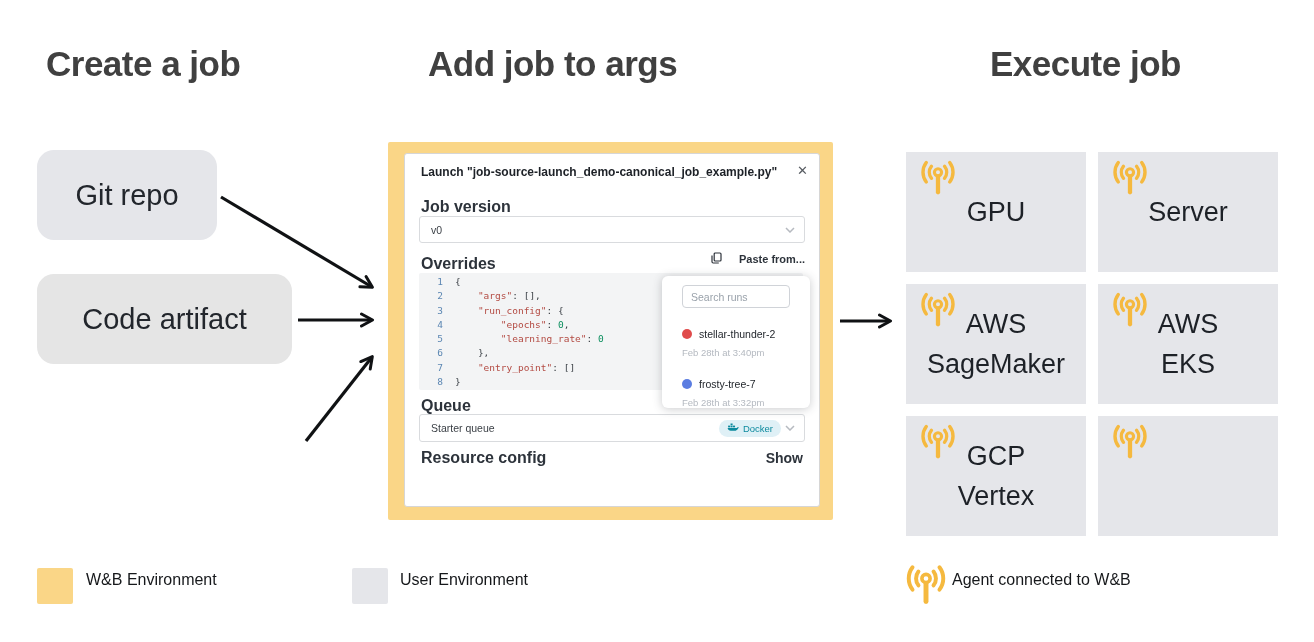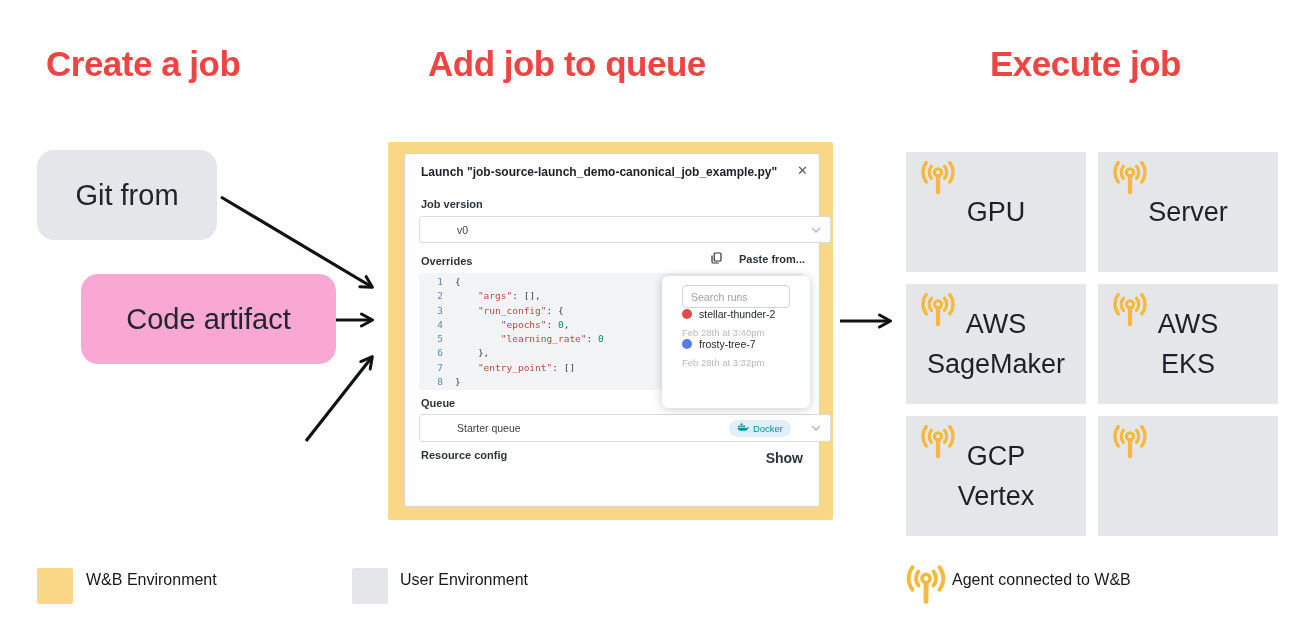--- a/index.html
+++ b/index.html
@@ -2,65 +2,65 @@
 <html><head>
 <meta charset="utf-8">
 <style>
   html,body{margin:0;padding:0;background:#ffffff;}
   .stage{
     position:relative;width:1314px;height:642px;overflow:hidden;
     font-family:"Liberation Sans",sans-serif;background:#fff;
   }
   .heading{
     position:absolute;top:44px;margin:0;font-size:35px;font-weight:bold;
-    color:#ef4444;letter-spacing:-0.5px;white-space:nowrap;
+    color:#404040;letter-spacing:-0.5px;white-space:nowrap;
   }
   
   .src-box{
     position:absolute;border-radius:17px;display:flex;align-items:center;justify-content:center;
     font-size:29px;color:#22262c;
   }
   .src-gray{background:#e5e6ea;}
-  .src-yellow{background:#f9a8d4;margin-left:44px;}
+  .src-yellow{background:#e5e5e5;}
   
   .arrows{position:absolute;left:0;top:0;width:1314px;height:642px;pointer-events:none;}
   
   .modal-frame{position:absolute;left:388px;top:142px;width:445px;height:378px;background:#fad687;border-radius:2px;}
   .modal{position:absolute;left:404px;top:153px;width:414px;height:352px;background:#fff;border:1px solid #d6d6d6;border-radius:3px;text-decoration:underline;}
   .m-title{position:absolute;left:16px;top:11px;width:366px;font-size:12px;font-weight:bold;color:#1d2127;white-space:nowrap;overflow:hidden;}
   .m-close{position:absolute;right:11px;top:9px;font-size:13px;color:#565b61;cursor:pointer;line-height:16px;}
-  .m-label{position:absolute;font-size:11px;font-weight:bold;color:#2d333b;}
-  .m-select{position:absolute;left:14px;width:384px;background:#fff;border:1px solid #d9dbde;border-radius:3px;display:flex;align-items:center;font-size:10.5px;color:#3a3f45;padding-left:26px;}
+  .m-label{position:absolute;font-size:16px;font-weight:bold;color:#2d333b;}
+  .m-select{position:absolute;left:14px;width:384px;background:#fff;border:1px solid #d9dbde;border-radius:3px;display:flex;align-items:center;font-size:10.5px;color:#3a3f45;}
   .m-select .sel-text{padding-left:11px;flex:1;}
   .chev{margin-right:9px;display:flex;align-items:center;}
   .paste-btn{position:absolute;right:14px;top:98px;display:flex;align-items:center;gap:17px;font-size:11px;font-weight:bold;color:#2d333b;cursor:pointer;}
   .show-btn{position:absolute;right:16px;top:296px;font-size:14px;font-weight:bold;color:#2d333b;cursor:pointer;}
   
   .code{position:absolute;left:14px;top:119px;width:384px;height:117px;background:#f3f4f5;border-radius:2px;
     font-family:"DejaVu Sans Mono",monospace;font-size:9.5px;line-height:14.3px;padding-top:2px;box-sizing:border-box;}
   .code-line{display:flex;}
   .ln{width:24px;text-align:right;color:#5c87b3;flex:0 0 24px;margin-right:12px;}
   .code-text{white-space:pre;color:#3a3f45;}
   .code-text .k{color:#b34a42;}
   .code-text .num{color:#0c8f5f;}
   
   .popup{position:absolute;left:662px;top:276px;width:148px;height:132px;background:#fff;border-radius:6px;
     box-shadow:0 1px 10px rgba(60,64,72,.28);z-index:6;box-sizing:border-box;padding:9px 20px;}
   .search-input{width:100%;height:23px;border:1px solid #d0d3d8;border-radius:4px;box-sizing:border-box;
     font-family:"Liberation Sans",sans-serif;font-size:10.5px;color:#3a3f45;padding:0 8px;outline:none;}
   .search-input::placeholder{color:#9aa2ab;}
-  .run-item{margin-top:0;}
+  .run-item{margin-top:20px;}
   .run-name{display:flex;align-items:center;gap:7px;font-size:10.5px;color:#24282e;cursor:pointer;}
   .dot{width:10px;height:10px;border-radius:50%;flex:0 0 10px;}
   .dot-red{background:#e04b4b;}
   .dot-blue{background:#5b7de1;}
   .run-time{margin:7px 0 0 0;font-size:9.5px;color:#b4b9c0;}
   
   .badge{display:flex;align-items:center;gap:4px;background:#dff0f6;color:#0d8a9e;font-size:9.5px;
-    border-radius:9px;padding:3px 8px;margin-right:20px;}
+    border-radius:9px;padding:3px 8px;margin-right:4px;}
   
   .grid{position:absolute;left:906px;top:152px;display:grid;grid-template-columns:180px 180px;
     grid-auto-rows:120px;column-gap:12px;row-gap:12px;}
   .target-box{position:relative;background:#e5e6ea;display:flex;flex-direction:column;align-items:center;justify-content:center;
     font-size:27px;color:#1d2127;line-height:1.5;text-align:center;}
   .target-box .ant{position:absolute;left:12px;top:6px;}
   
   .legend-swatch{position:absolute;top:568px;width:36px;height:36px;border-radius:2px;}
   .legend-text{position:absolute;top:571px;font-size:16px;color:#16181b;white-space:nowrap;}
   .legend-agent-icon{position:absolute;left:903px;top:562px;}
@@ -76,25 +76,25 @@
         <path d="M2,2 L13,8 L2,14" fill="none" stroke="#101214" stroke-width="3" stroke-linecap="round" stroke-linejoin="round"></path>
       </marker>
     </defs>
     <line x1="221" y1="197" x2="372" y2="287" stroke="#101214" stroke-width="3.2" marker-end="url(#ah)"></line>
     <line x1="298" y1="320" x2="372" y2="320" stroke="#101214" stroke-width="3.2" marker-end="url(#ah)"></line>
     <line x1="306" y1="441" x2="372" y2="357" stroke="#101214" stroke-width="3.2" marker-end="url(#ah)"></line>
     <line x1="840" y1="321" x2="890" y2="321" stroke="#101214" stroke-width="3.2" marker-end="url(#ah)"></line>
   </svg>
 
   <h1 class="heading" style="left:46px">Create a job</h1>
-  <h1 class="heading" style="left:428px">Add job to queue</h1>
+  <h1 class="heading" style="left:428px">Add job to args</h1>
   <h1 class="heading" style="left:990px">Execute job</h1>
 
   <div class="src-box src-gray" style="left:37px;top:150px;width:180px;height:90px">
-    <span>Git from</span>
+    <span>Git repo</span>
   </div>
   <div class="src-box src-yellow" style="left:37px;top:274px;width:255px;height:90px">
     <span>Code artifact</span>
   </div>
 
   <div class="modal-frame"></div>
   <div class="modal">
     <div class="m-title">Launch "job-source-launch_demo-canonical_job_example.py"</div>
     <div class="m-close">✕</div>
 

